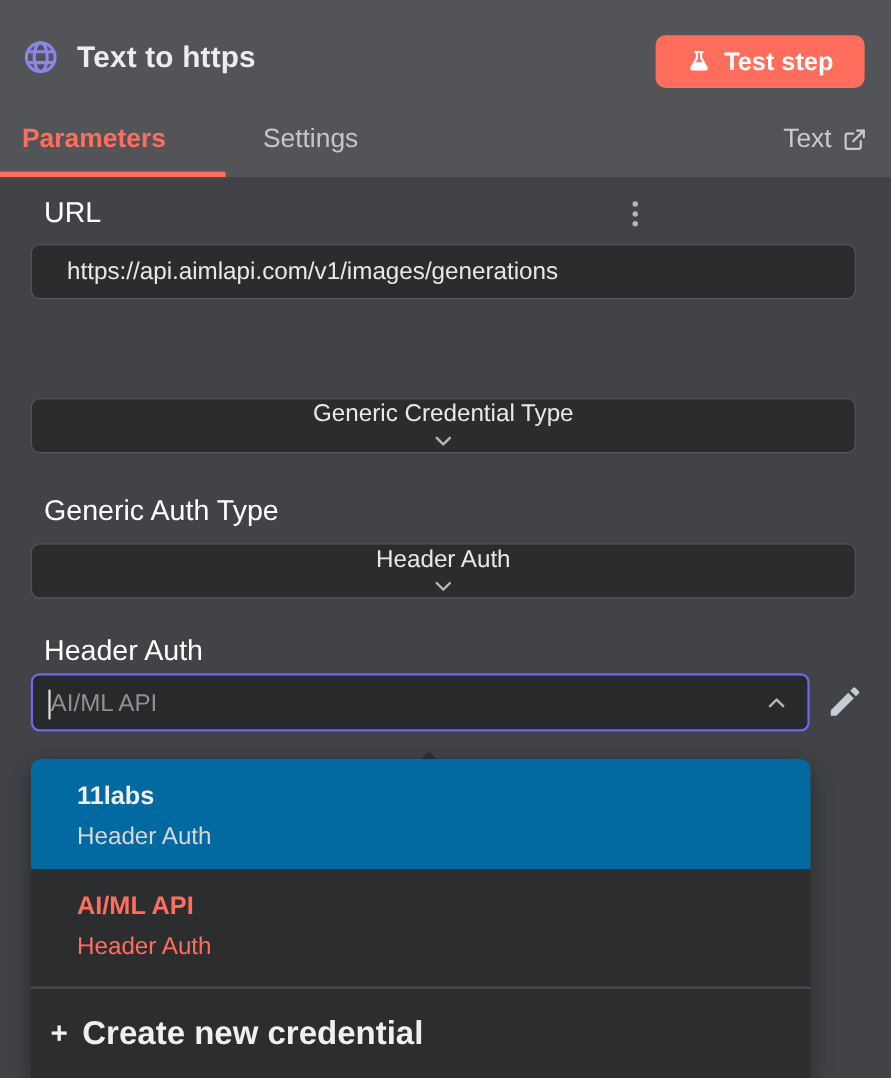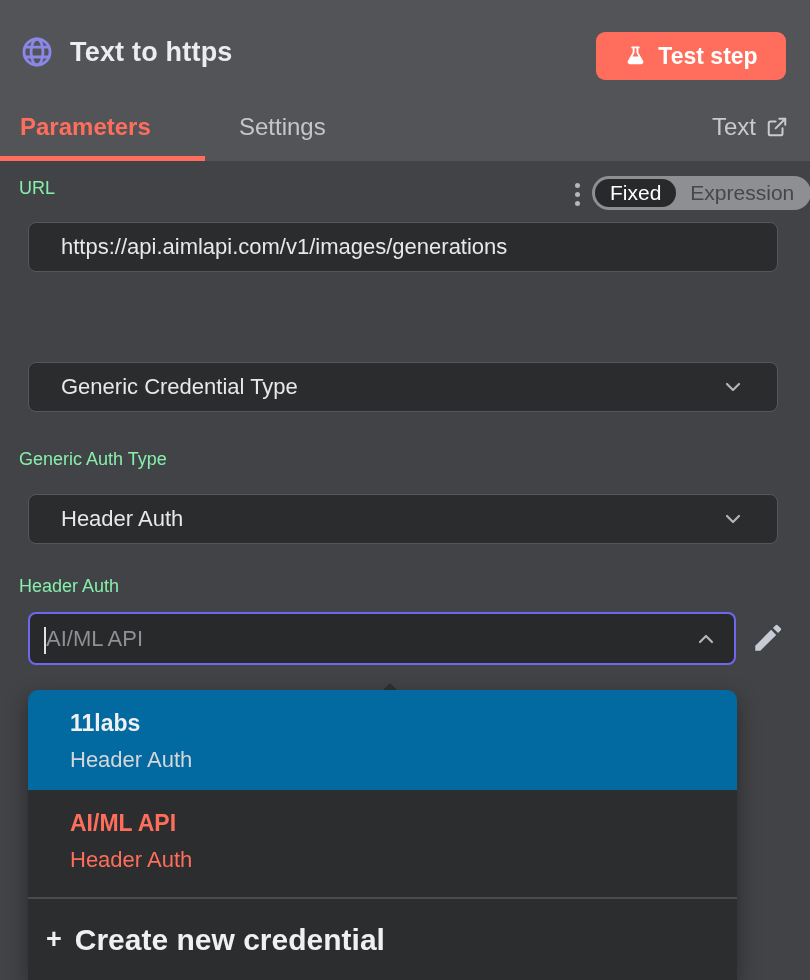--- a/index.html
+++ b/index.html
@@ -17,34 +17,34 @@
   .test-btn svg{width:23px;height:23px;}
 
   .tab{position:absolute;top:113px;font-size:24px;cursor:pointer;}
   .tab-params{left:20px;color:#ff6e5c;font-weight:600;}
   .tab-settings{left:239px;color:#c4c6ca;font-weight:500;}
   .docs{position:absolute;right:22px;top:113px;font-size:24px;color:#c8cace;display:flex;align-items:center;gap:10px;cursor:pointer;}
   .docs svg{width:22px;height:22px;}
   .tab-underline{position:absolute;left:0;top:156px;width:205px;height:5px;background:#ff6e5c;}
 
   
-  .label{position:absolute;left:19px;font-size:18px;color:#86efac;}
+  .label{position:absolute;left:40px;font-size:26px;color:#ffffff;}
   .kebab{position:absolute;left:570px;top:179px;width:14px;height:30px;display:flex;flex-direction:column;
          align-items:center;justify-content:center;gap:4px;cursor:pointer;}
   .kebab i{width:5px;height:5px;border-radius:50%;background:#b5b6b9;}
   .mode-toggle{position:absolute;left:592px;top:176px;height:34px;background:#8e8f93;border-radius:17px;
                display:flex;align-items:center;padding:3px;box-sizing:border-box;cursor:pointer;}
   .mode-fixed{background:#28292b;color:#ffffff;border-radius:14px;padding:0 15px;height:28px;line-height:28px;font-size:21px;}
   .mode-expr{color:#46474b;padding:0 14px;font-size:21px;}
 
   .box{position:absolute;left:28px;width:750px;height:50px;background:#2b2c2e;border:1px solid #56575b;
        border-radius:8px;box-sizing:border-box;display:flex;align-items:center;padding:0 32px;
        font-size:22px;color:#e7e8ea;}
   input.box{font-family:inherit;outline:none;}
-  .select{cursor:pointer;justify-content:space-between;}
+  .select{cursor:pointer;justify-content:space-between;flex-direction:column;}
   .select .chev{color:#b3b5b8;width:24px;height:24px;flex:0 0 auto;}
   .select .chev svg{width:24px;height:24px;display:block;}
 
   .cred-box{position:absolute;left:28px;top:612px;width:708px;height:53px;background:#28292b;
             border:2px solid #6e68ee;border-radius:8px;box-sizing:border-box;display:flex;align-items:center;}
   .cred-box input{flex:1;background:transparent;border:none;outline:none;font-family:inherit;
                   font-size:22px;color:#e7e8ea;padding:0 0 0 16px;}
   .cred-box input::placeholder{color:#8f9095;}
   .caret{position:absolute;left:14px;top:13px;width:2px;height:27px;background:#dfe0e2;}
   .cred-chev{color:#b3b5b8;width:24px;height:24px;margin-right:16px;flex:0 0 auto;cursor:pointer;}
@@ -107,24 +107,20 @@
     </div>
     <div class="tab-underline"></div>
   </div>
 
   <div class="label" style="top:178px;">URL</div>
   <div class="kebab">
       <i></i>
       <i></i>
       <i></i>
     </div>
-  <div class="mode-toggle">
-    <span class="mode-fixed">Fixed</span>
-    <span class="mode-expr">Expression</span>
-  </div>
   <input class="box" style="top: 222px;" type="text" value="https://api.aimlapi.com/v1/images/generations">
 
   <div class="box select" style="top:362px;">
     <span>Generic Credential Type</span>
     <span class="chev">
       <svg viewBox="0 0 24 24" fill="none" stroke="currentColor" stroke-width="2.2" stroke-linecap="round" stroke-linejoin="round">
           <polyline points="6 9 12 15 18 9"></polyline>
         </svg>
     </span>
   </div>

